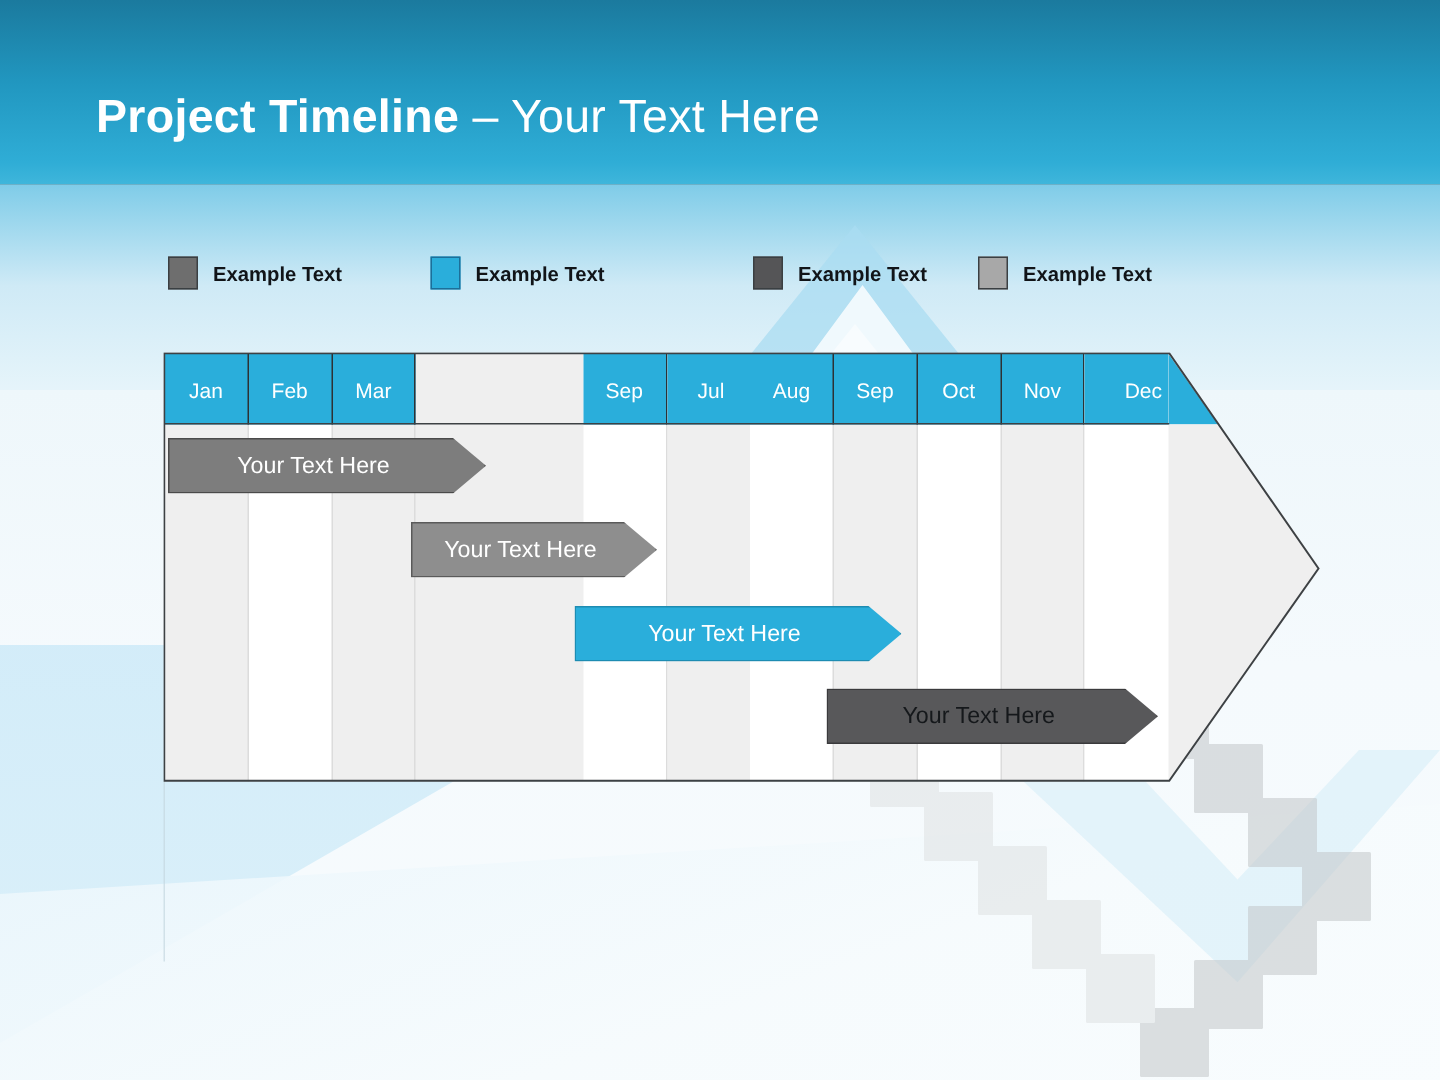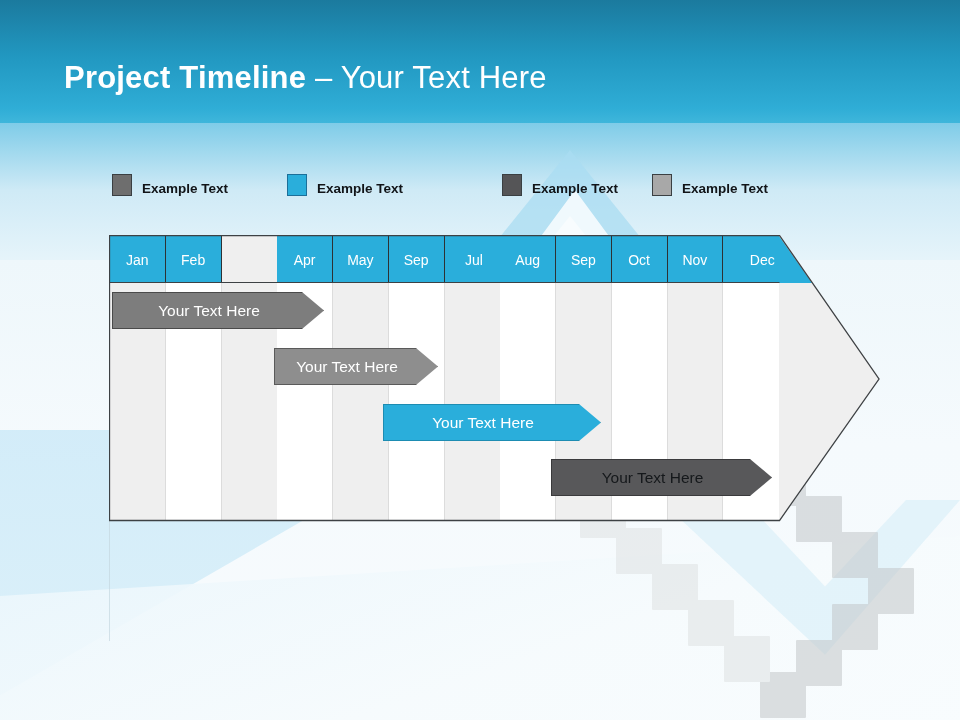--- a/index.html
+++ b/index.html
@@ -69,21 +69,21 @@
   
   .title{
     position:absolute;left:64px;top:60px;
     font-size:31px;color:#ffffff;white-space:nowrap;letter-spacing:.2px;
   }
   .title b{font-weight:bold;}
   .title span.light{font-weight:normal;}
 
   
   .legend{position:absolute;left:112px;top:168px;height:28px;}
-  .leg{position:absolute;top:0;display:flex;align-items:flex-end;height:28px;}
+  .leg{position:absolute;top:0;display:flex;align-items:center;height:28px;}
   .leg .sw{
     width:20px;height:22px;border:1px solid #3a3f42;box-sizing:border-box;margin-right:10px;
   }
   .leg .lbl{
     font-size:13.5px;font-weight:bold;color:#111418;white-space:nowrap;
   }
   .leg.l0{left:0px;}
   .leg.l1{left:175px;}
   .leg.l2{left:390px;}
   .leg.l3{left:540px;}
@@ -201,27 +201,23 @@
 
     <div class="grid" id="grid">
         <div class="col odd" style="left: 0px; width: 55.75px;">
           <div class="sep"></div>
           <div class="hdr">Jan</div>
         </div>
         <div class="col even" style="left: 55.75px; width: 55.75px;">
           <div class="sep"></div>
           <div class="hdr">Feb</div>
         </div>
-        <div class="col even" style="left: 167.25px; width: 55.75px;">
-          <div class="sep"></div>
-          <div class="hdr">Apr</div>
-        </div>
-        <div class="col odd" style="left: 223px; width: 55.75px;">
-          <div class="sep"></div>
-          <div class="hdr">May</div>
+        <div class="col odd" style="left: 111.5px; width: 55.75px;">
+          <div class="sep"></div>
+          <div class="hdr">Mar</div>
         </div>
         <div class="col even" style="left: 278.75px; width: 55.75px;">
           <div class="sep"></div>
           <div class="hdr">Sep</div>
         </div>
         <div class="col odd" style="left: 334.5px; width: 60px;">
           <div class="sep"></div>
           <div class="hdr">Jul</div>
         </div>
         <div class="col odd" style="left: 446px; width: 55.75px;">

